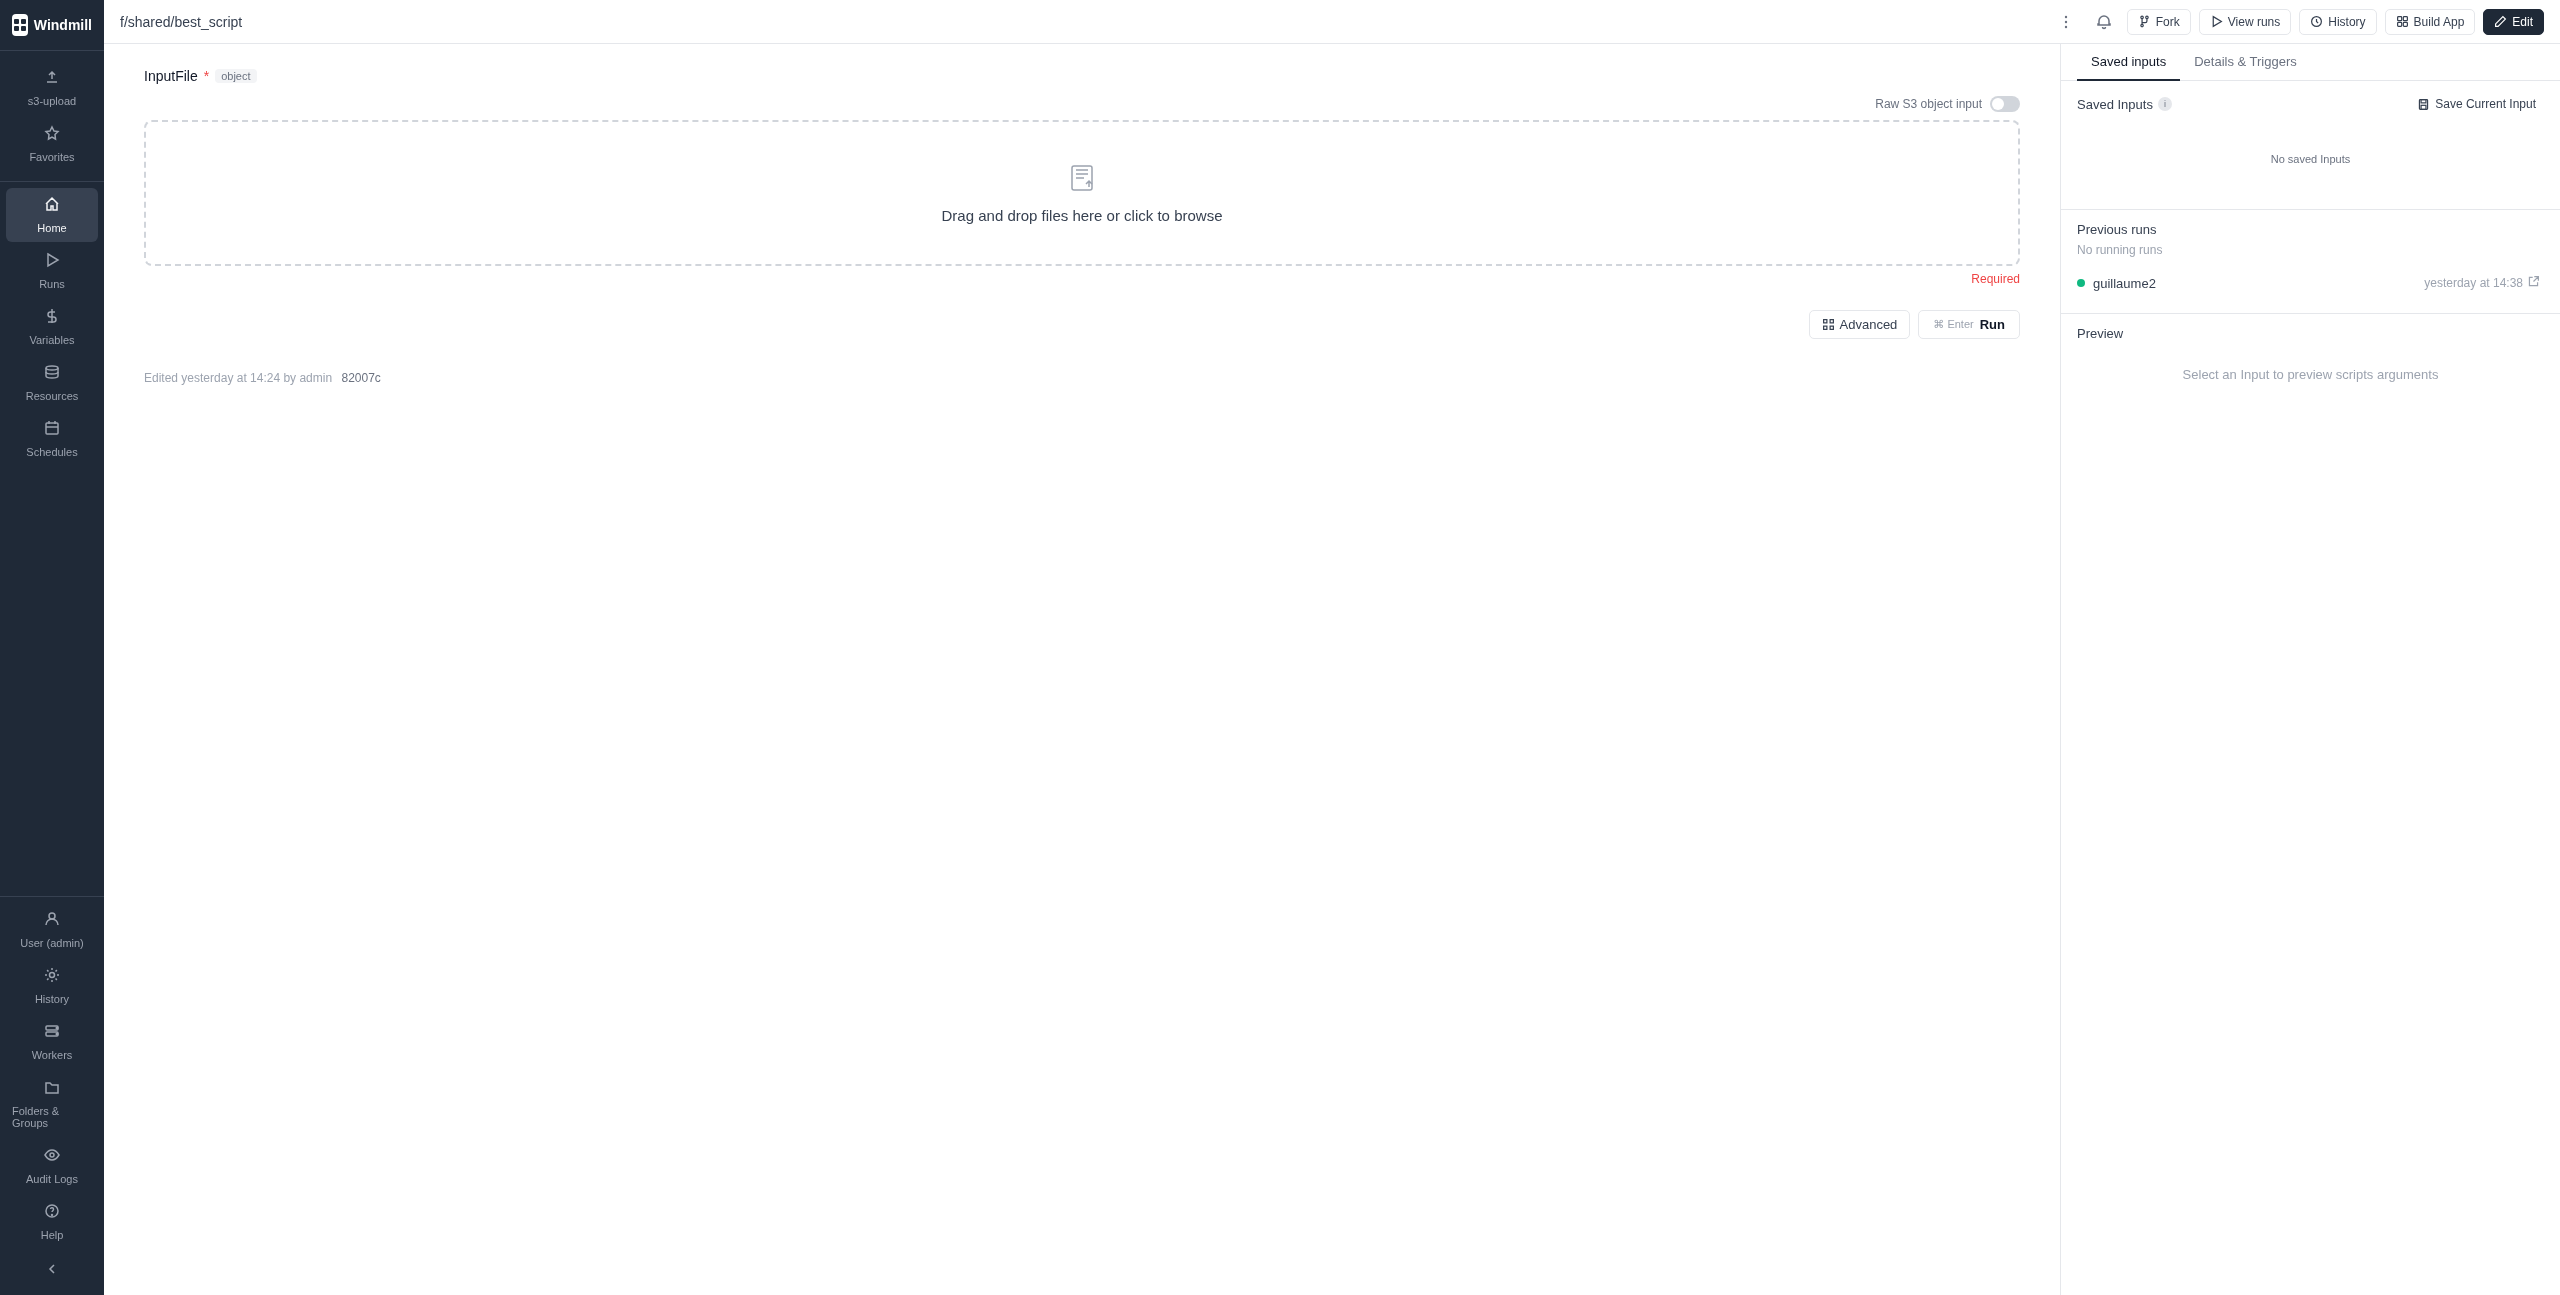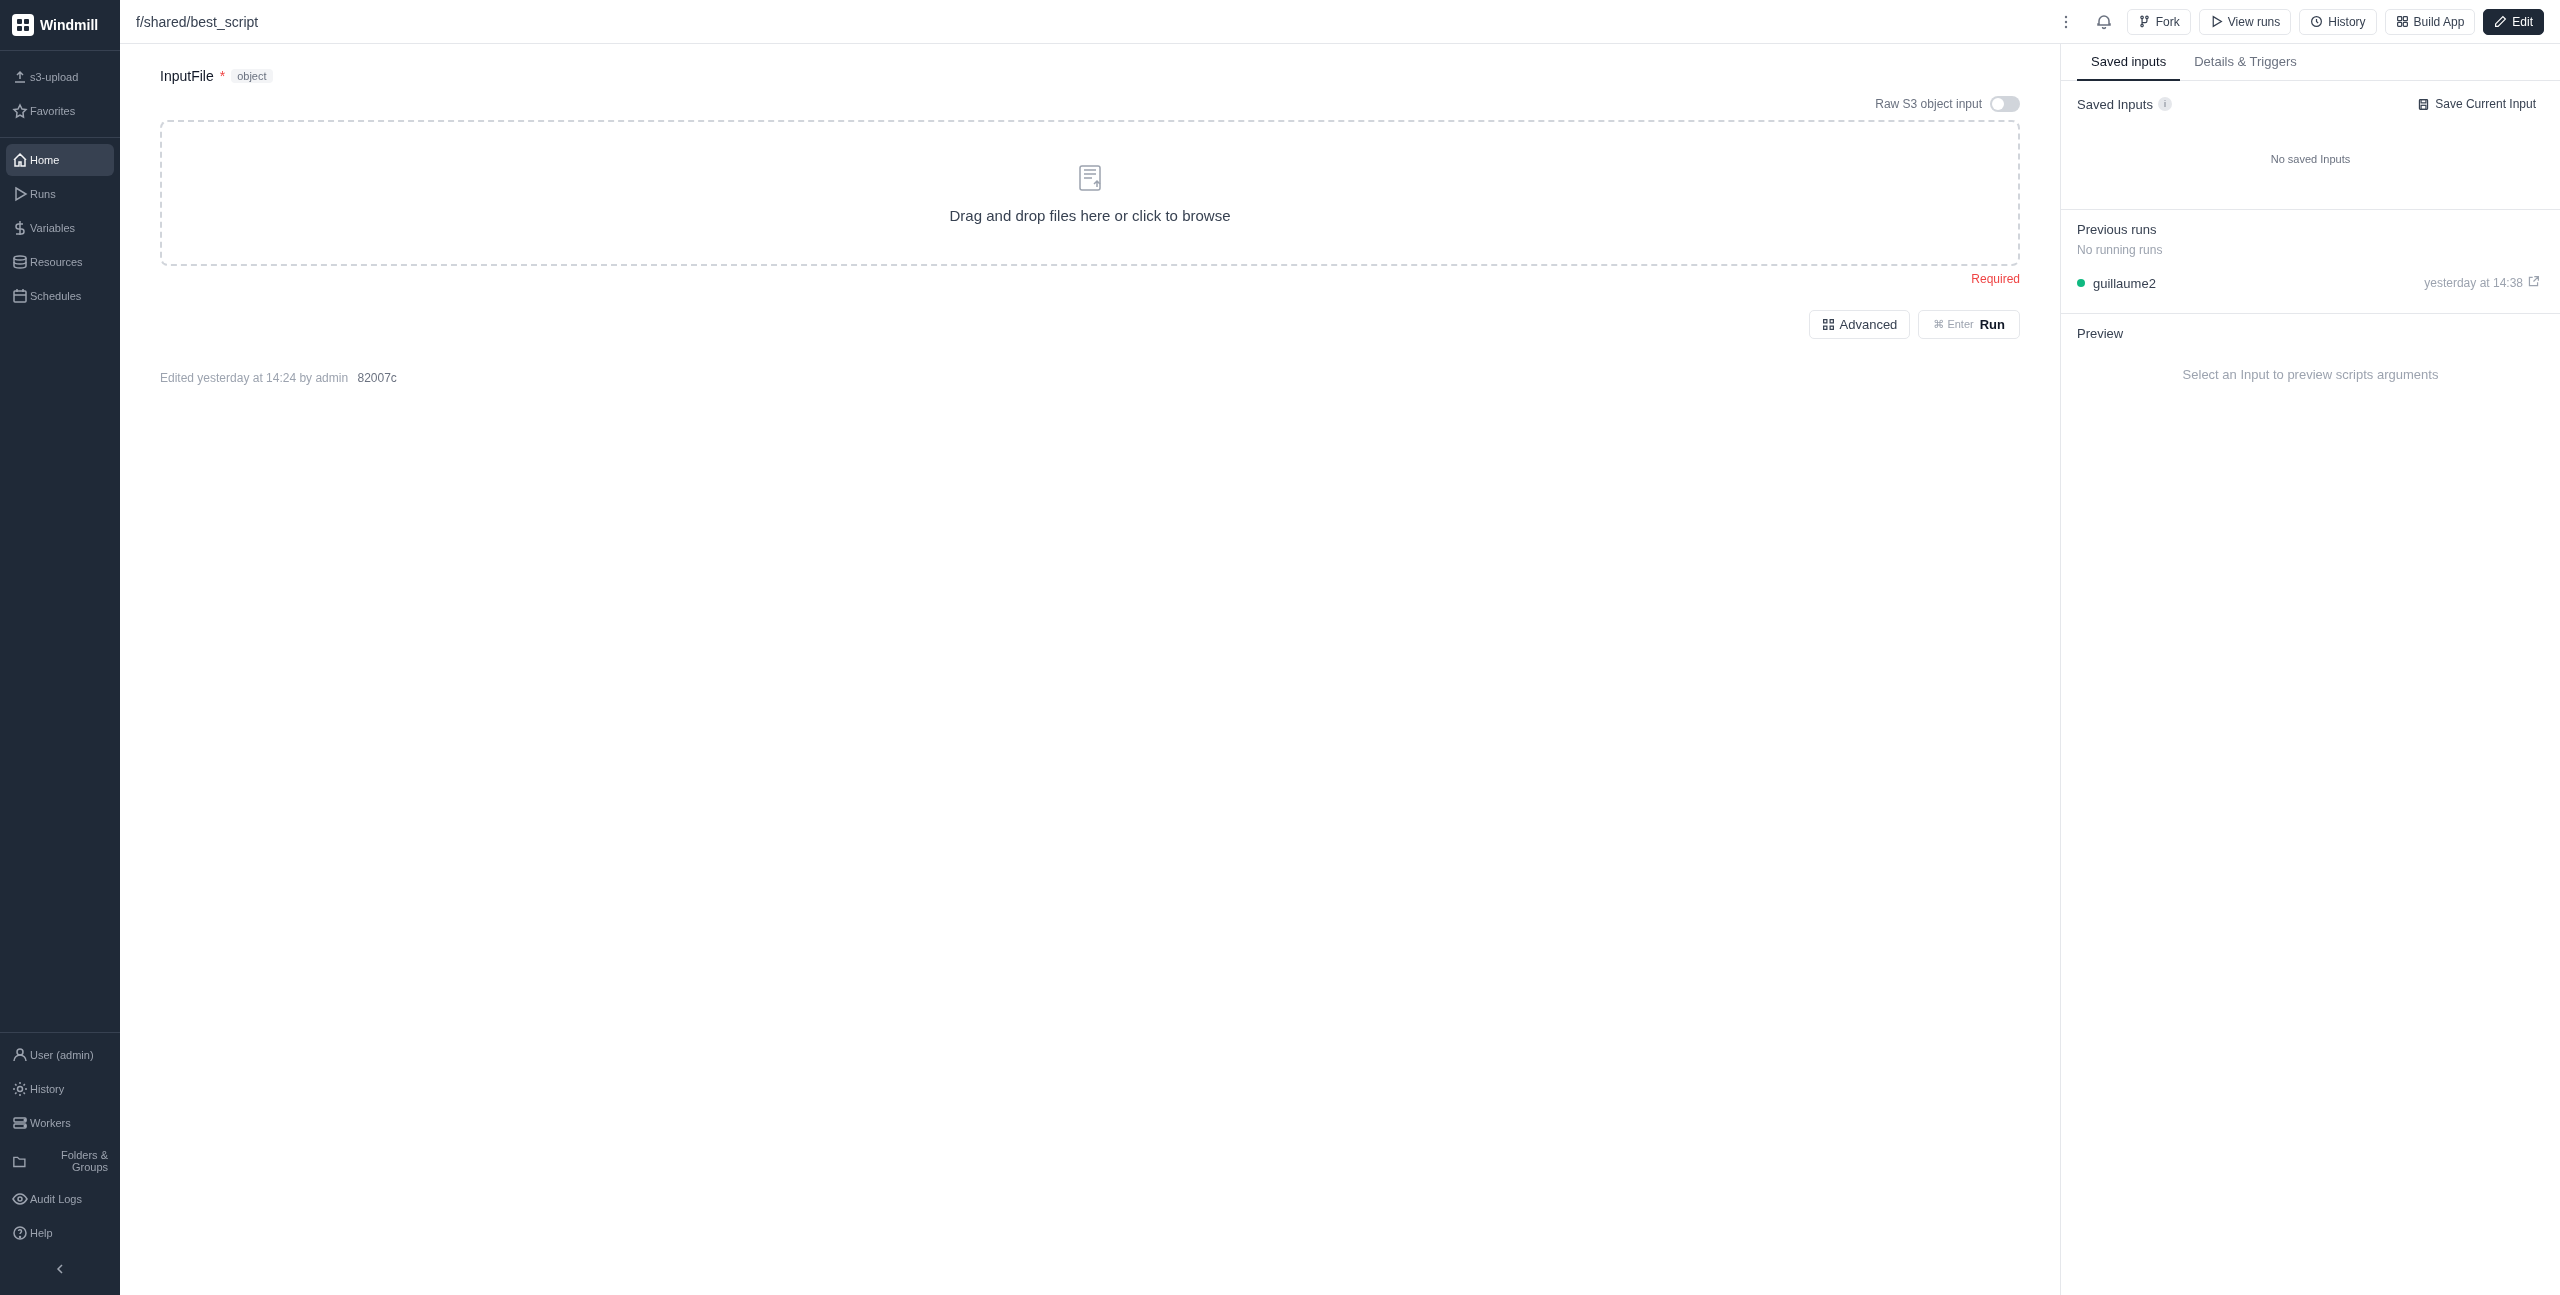--- a/index.html
+++ b/index.html
@@ -1,20 +1,20 @@
 <!DOCTYPE html>
 <html><head>
   <meta charset="utf-8">
   <style>
     * { box-sizing: border-box; margin: 0; padding: 0; }
     body { font-family: -apple-system, BlinkMacSystemFont, 'Segoe UI', sans-serif; font-size: 13px; background: #f9fafb; color: #111827; display: flex; height: 100vh; overflow: hidden; }
 
     
     #sidebar {
-      width: 120px;
+      width: 104px;
       background: #1f2937;
       color: #d1d5db;
       display: flex;
       flex-direction: column;
       height: 100vh;
       flex-shrink: 0;
     }
     .sidebar-logo {
       display: flex;
       align-items: center;
@@ -31,30 +31,30 @@
       border-radius: 4px;
       display: flex; align-items: center; justify-content: center;
     }
     .sidebar-logo-icon svg { width: 14px; height: 14px; }
     .sidebar-top-items {
       padding: 8px 0;
       border-bottom: 1px solid #374151;
     }
     .sidebar-item {
       display: flex;
-      flex-direction: row;
-      align-items: center;
-      gap: 2px;
+      flex-direction: column;
+      align-items: center;
+      gap: 10px;
       padding: 8px 6px;
       cursor: pointer;
       border-radius: 6px;
       margin: 2px 6px;
       color: #9ca3af;
       font-size: 11px;
-      text-align: right;
+      text-align: left;
     }
     .sidebar-item.active { background: #374151; color: #f3f4f6; }
     .sidebar-item svg { width: 16px; height: 16px; }
     .sidebar-main { flex: 1; padding: 4px 0; }
     .sidebar-bottom {
       padding: 4px 0 8px;
       border-top: 1px solid #374151;
       margin-top: 36px;
     }
     .back-btn {

